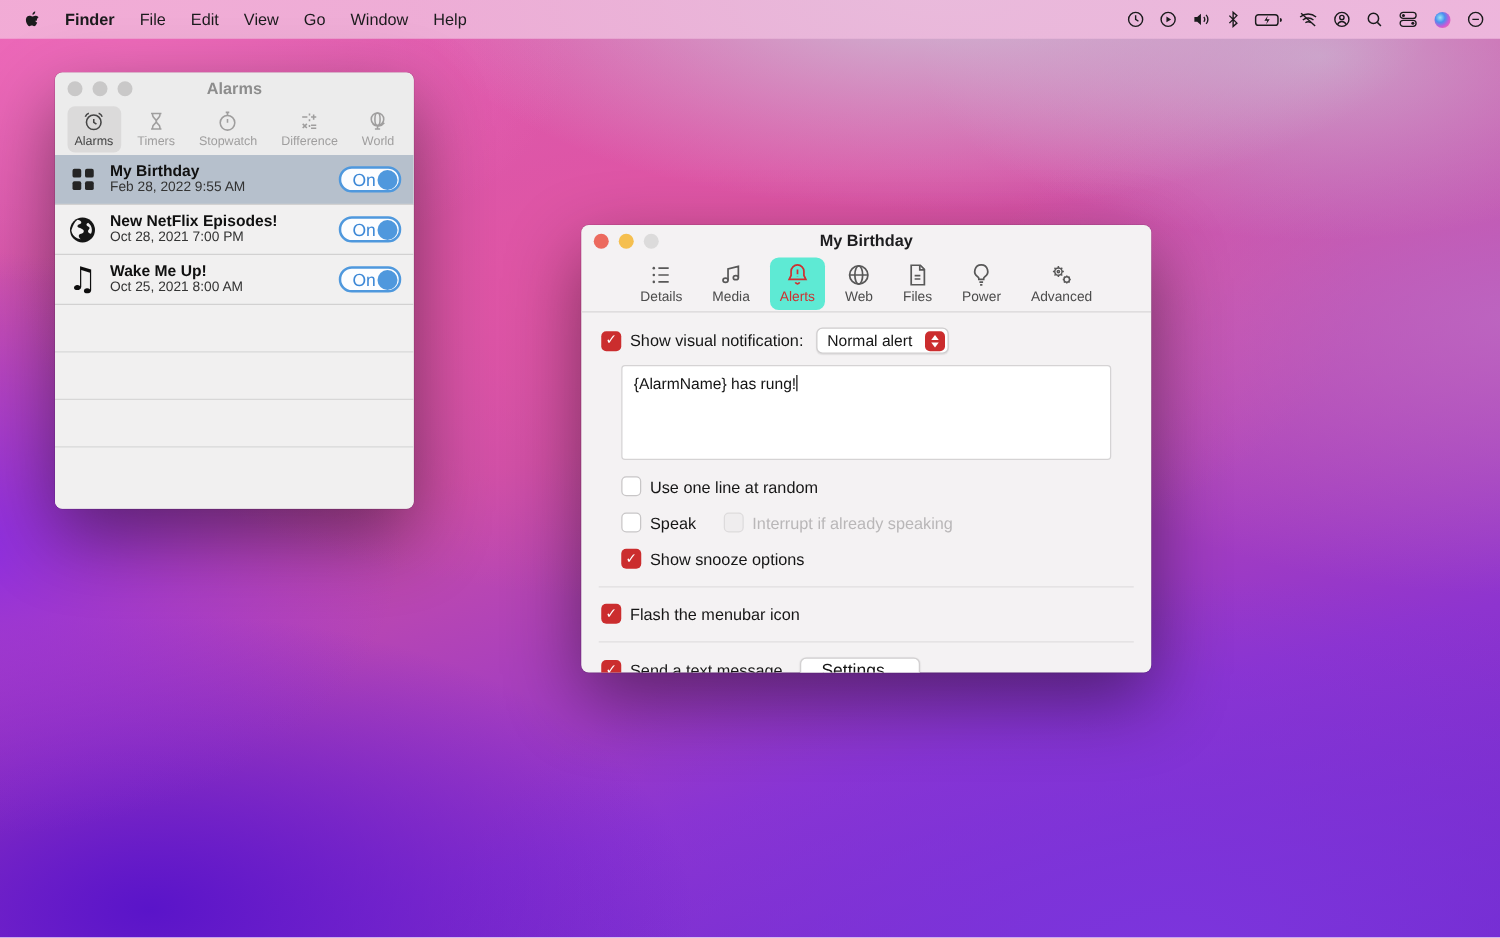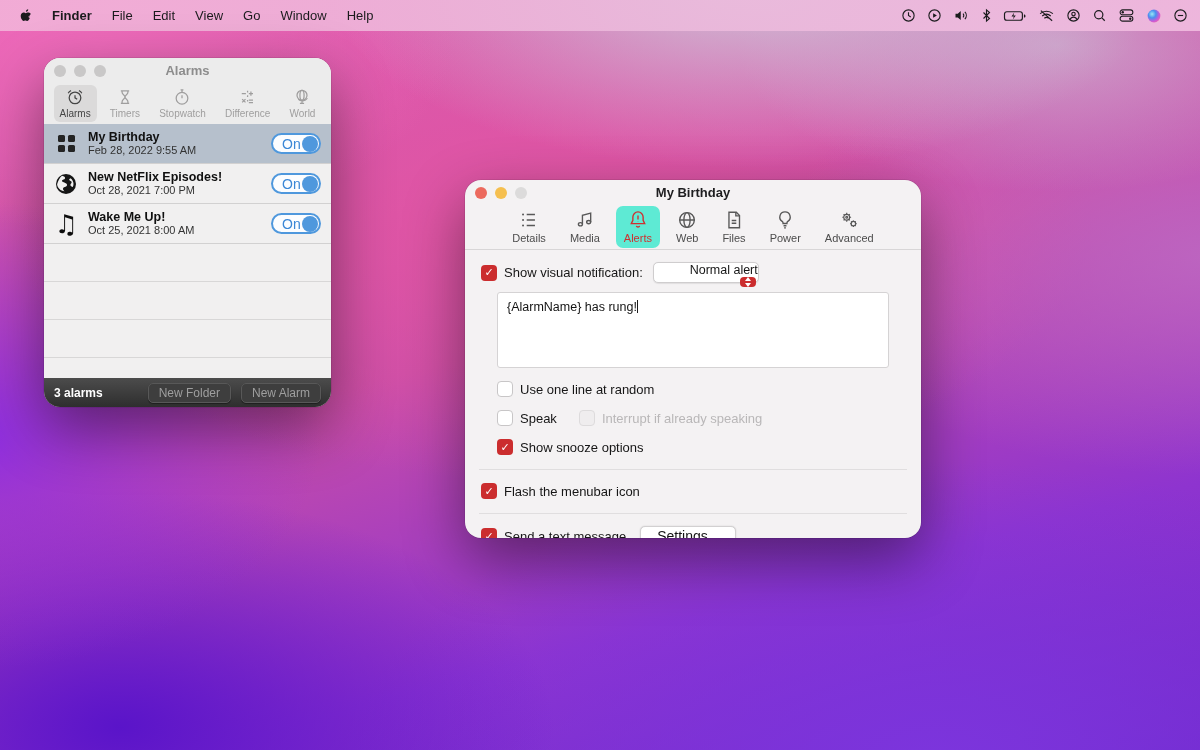--- a/index.html
+++ b/index.html
@@ -31,21 +31,21 @@
   }
   .menubar .apple { margin:0 10px 0 6px; display:flex; align-items:center; }
   .menu-item { padding:0 10px; }
   .menu-item.app-name { font-weight:700; }
   .menubar-spacer { flex:1; }
   .status-icons { display:flex; align-items:center; gap:11px; }
   .status-icons svg { display:block; }
 
   
   .window {
-    position:absolute; border-radius:16px;
+    position:absolute; border-radius:6px;
     box-shadow:0 22px 60px rgba(0,0,0,.45), 0 0 0 .5px rgba(0,0,0,.15);
     overflow:hidden;
   }
   .traffic { display:flex; gap:8px; position:absolute; left:10px; top:7px; }
   .light { width:12px; height:12px; border-radius:50%; }
 
   
   .alarms-window { left:44px; top:58px; width:287px; height:349px; background:#f1f0f0; display:flex; flex-direction:column; }
   .alarms-titlebar { position:relative; height:26px; background:#ececec; flex:none; }
   .alarms-titlebar .title { text-align:center; line-height:26px; font-size:13px; font-weight:700; color:#8d8d8d; }
@@ -87,21 +87,21 @@
   .stab.selected svg { color:#ce3030; }
   .settings-content { flex:1; padding:12px 16px 0; font-size:13px; color:#161616; }
   .row { display:flex; align-items:center; }
   .checkbox { width:16px; height:16px; border-radius:4px; flex:none; display:flex; align-items:center; justify-content:center; }
   .checkbox.checked { background:#cb2d2e; }
   .checkbox.checked .mark { color:#fff; font-size:11px; font-weight:700; line-height:1; }
   .checkbox.unchecked { background:#fff; border:1px solid #c8c6c7; }
   .checkbox.disabled { background:#efedee; border:1px solid #dddbdc; }
   .cb-label { margin-left:7px; }
   .cb-label.disabled { color:#b9b7b8; }
-  .dropdown { margin-left:10px; width:106px; height:21px; background:#fff; border:1px solid #cfcdce; border-radius:5px; display:flex; align-items:flex-end; position:relative; box-shadow:0 .5px 1px rgba(0,0,0,.08);flex-direction:column; }
+  .dropdown { margin-left:10px; width:106px; height:21px; background:#fff; border:1px solid #cfcdce; border-radius:5px; display:flex; align-items:center; position:relative; box-shadow:0 .5px 1px rgba(0,0,0,.08); }
   .dropdown .value { flex:1; font-size:12.5px; padding-left:8px; }
   .stepper { width:16px; height:16px; background:#cb2d2e; border-radius:4px; margin-right:2px; display:flex; flex-direction:column; align-items:center; justify-content:center; gap:2px; }
   .tri-up { width:0; height:0; border-left:3.5px solid transparent; border-right:3.5px solid transparent; border-bottom:4px solid #fff; }
   .tri-down { width:0; height:0; border-left:3.5px solid transparent; border-right:3.5px solid transparent; border-top:4px solid #fff; }
   .message-box { margin:9px 0 0 16px; width:392px; height:76px; background:#fff; border:1px solid #d5d3d4; border-radius:3px; padding:7px 9px; font-size:12.5px; color:#141414; }
   .caret { display:inline-block; width:1px; height:13px; background:#1a1a1a; vertical-align:-2px; }
   .opt-row { margin:13px 0 0 16px; }
   .divider { height:1px; background:#e0dedf; margin:14px -2px 0; }
   .white-btn { margin-left:14px; height:20px; padding:0 16px; background:#fff; border:1px solid #d2d0d1; border-radius:5px; box-shadow:0 .5px 1.5px rgba(0,0,0,.18); font-size:14px; color:#141414; display:flex; align-items:center; }
   .gap18 { width:22px; }
@@ -278,25 +278,20 @@
         </span>
         <span class="toggle">
           <span class="on-label">On</span>
           <span class="knob"></span>
         </span>
       </div>
       <div class="empty-row"></div>
       <div class="empty-row"></div>
       <div class="empty-row"></div>
     </div>
-    <div class="alarms-statusbar">
-      <span class="alarms-count">3 alarms</span>
-      <span class="dark-btn">New Folder</span>
-      <span class="dark-btn">New Alarm</span>
-    </div>
   </div>
 
   <div class="window settings-window">
     <div class="settings-titlebar">
       <div class="traffic">
         <span class="light red"></span>
         <span class="light yellow"></span>
         <span class="light gray"></span>
       </div>
       <div class="title">My Birthday</div>

